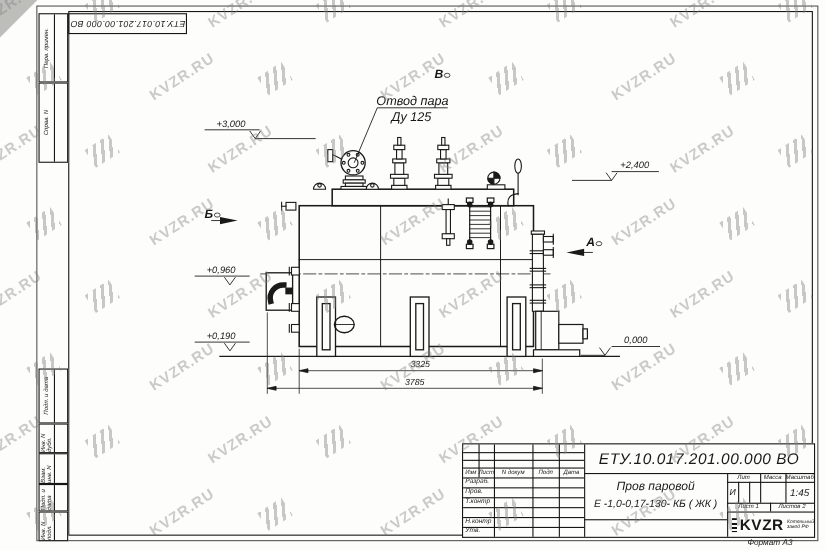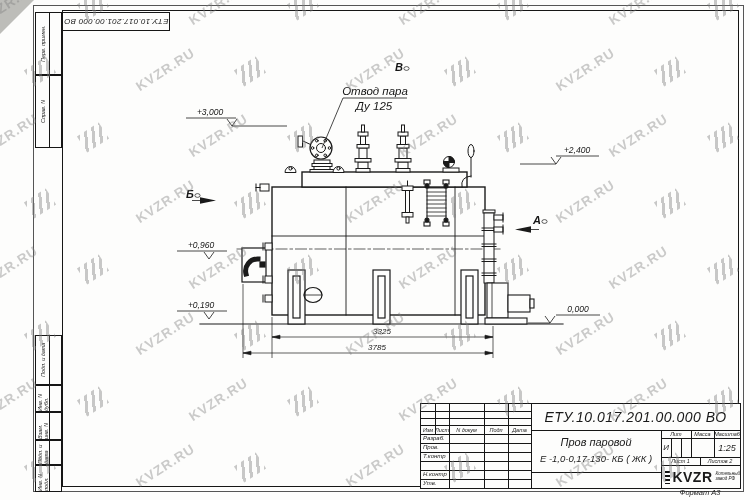--- a/index.html
+++ b/index.html
@@ -365,21 +365,21 @@
 
   <div class="tb-txt c" style="left:110px;top:0;width:209px;height:26px;font-size:14px;letter-spacing:.5px;">ЕТУ.10.017.201.00.000  ВО</div>
 
   <div class="tb-txt c" style="left:110px;top:29px;width:130px;height:18px;font-size:11px;">Пров паровой</div>
   <div class="tb-txt c" style="left:110px;top:46px;width:130px;height:16px;font-size:9.5px;">Е -1,0-0,17-130- КБ ( ЖК )</div>
 
   <div class="tb-txt c" style="left:240px;top:26px;width:30px;height:8px;font-size:5.5px;">Лит</div>
   <div class="tb-txt c" style="left:270px;top:26px;width:23px;height:8px;font-size:5.5px;">Масса</div>
   <div class="tb-txt c" style="left:293px;top:26px;width:26px;height:8px;font-size:5.5px;">Масштаб</div>
   <div class="tb-txt c" style="left:240px;top:34px;width:10px;height:19px;font-size:8px;">И</div>
-  <div class="tb-txt c" style="left:293px;top:34px;width:26px;height:19px;font-size:9px;">1:25</div>
+  <div class="tb-txt c" style="left:293px;top:34px;width:26px;height:19px;font-size:9px;">1:45</div>
   <div class="tb-txt c" style="left:240px;top:53px;width:39px;height:8px;font-size:5.5px;">Лист 1</div>
   <div class="tb-txt c" style="left:279px;top:53px;width:40px;height:8px;font-size:5.5px;">Листов 2</div>
 
   <div class="abs" style="left:244px;top:64px;width:75px;height:18px;display:flex;align-items:center;">
     <div class="kvzr-ico"></div>
     <div style="font-weight:bold;font-size:14px;margin-left:2px;letter-spacing:.5px;">KVZR</div>
     <div style="margin-left:3px;line-height:1.1;">
       <div style="font-size:4.5px;font-style:italic;">Котельный</div>
       <div style="font-size:4.5px;font-style:italic;">завод РФ</div>
     </div>

